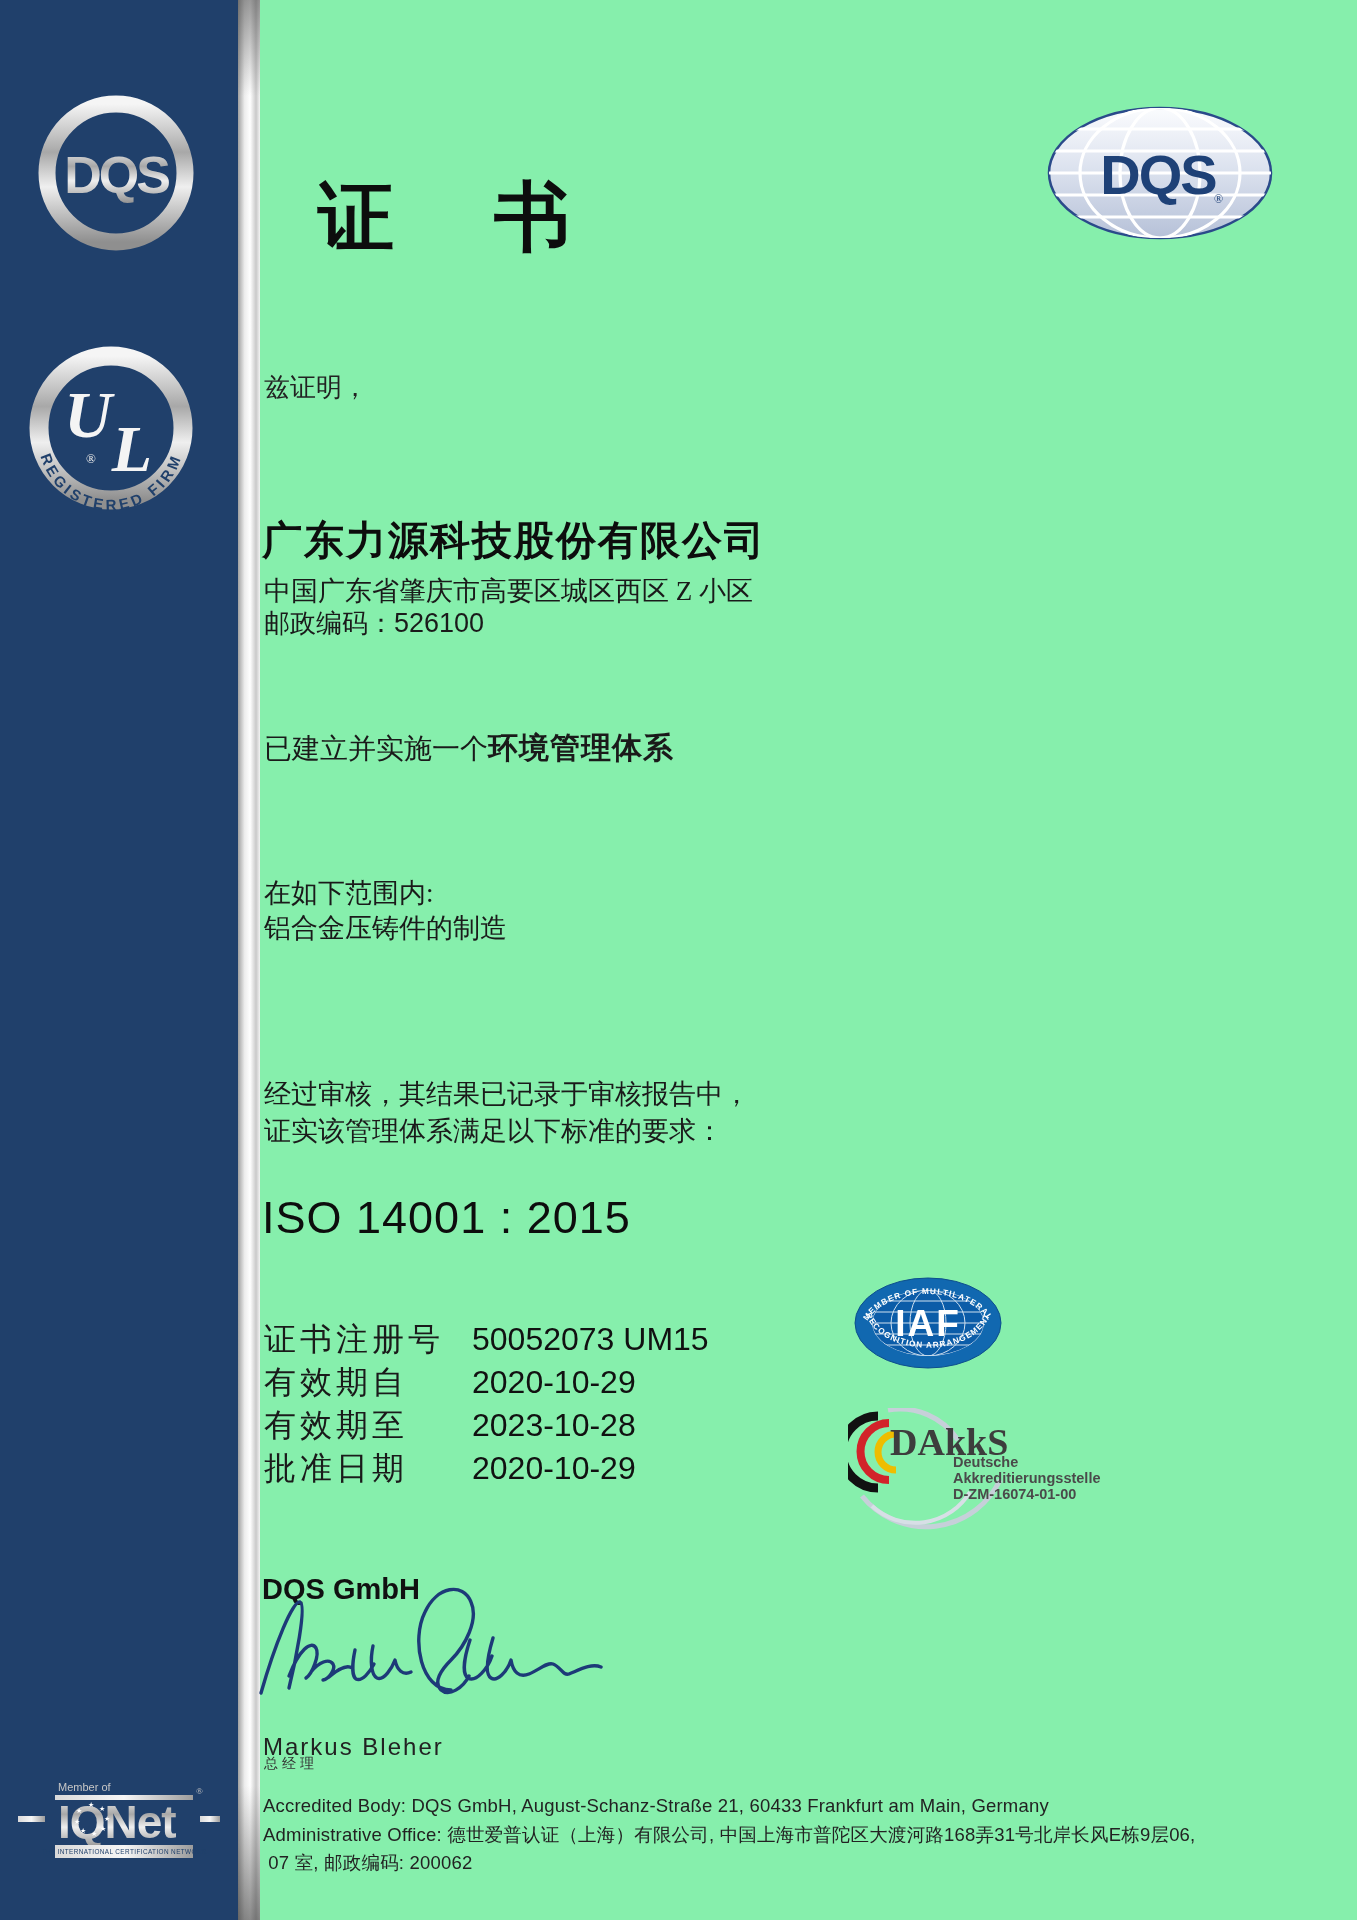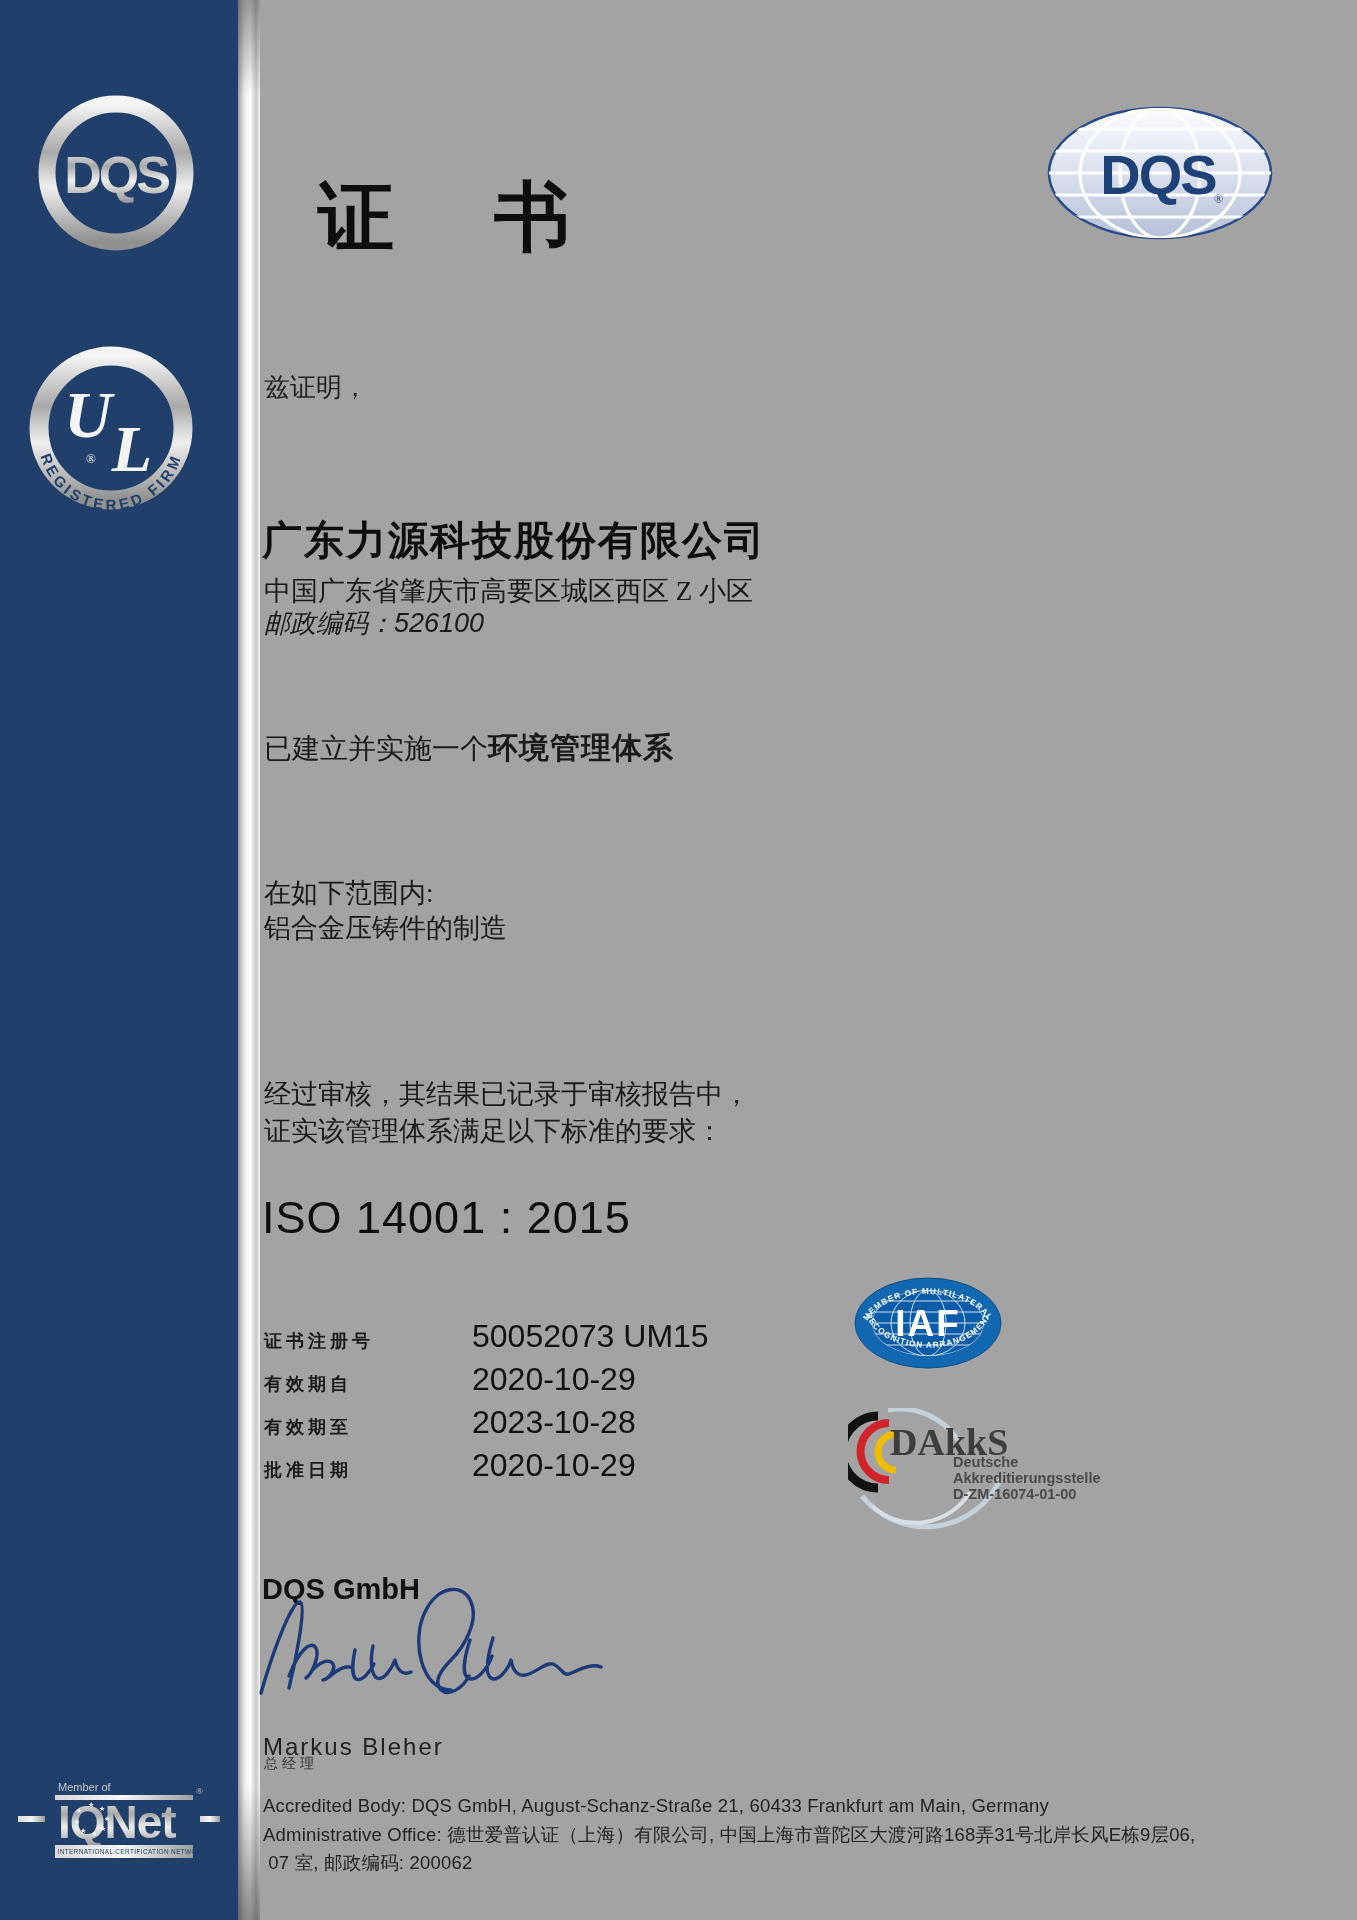--- a/index.html
+++ b/index.html
@@ -1,43 +1,43 @@
 <!DOCTYPE html>
 <html><head>
 <meta charset="utf-8">
 <style>
   html,body{margin:0;padding:0;background:#888;}
-  .page{position:relative;width:1357px;height:1920px;background:#a3a3a3;overflow:hidden;
+  .page{position:relative;width:1357px;height:1920px;background:#86efac;overflow:hidden;
         font-family:"Liberation Serif","DejaVu Serif",serif;color:#1a1a1a;}
   .abs{position:absolute;}
   
   .sidebar{position:absolute;left:0;top:0;width:238px;height:1920px;background:#20406b;}
   .sidebar-edge{position:absolute;left:238px;top:0;width:22px;height:1920px;
     background:linear-gradient(90deg,#a0a0a0 0%,#ededed 30%,#ffffff 55%,#c9c9c9 82%,#f4f4f4 100%);}
   .sidebar-edge:after{content:"";position:absolute;left:0;top:0;width:100%;height:100%;
     background:linear-gradient(180deg,rgba(70,70,70,.55) 0%,rgba(255,255,255,0) 5%,rgba(255,255,255,0) 93%,rgba(60,60,60,.6) 100%);}
   
   .title{left:318px;top:116px;display:flex;gap:100px;font-size:76px;color:#0d0d0d;}
   
   .certify{left:264px;top:344px;font-size:26px;color:#222;}
   .company-name{left:262px;top:480px;font-size:40px;font-weight:bold;letter-spacing:2px;color:#0d0d0d;}
   .company-address{left:264px;top:546px;font-size:27px;}
-  .company-postal{left:264px;top:580px;font-size:26px;font-style:italic;}
+  .company-postal{left:264px;top:580px;font-size:26px;}
   .postal-code{font-family:"Liberation Sans","DejaVu Sans",sans-serif;font-size:27px;}
   .statement{left:264px;top:700px;font-size:28px;}
   .statement b{font-size:30px;letter-spacing:1px;}
   .scope-label{left:264px;top:848px;font-size:27px;}
   .scope-text{left:264px;top:883px;font-size:27px;}
   .audit1{left:264px;top:1049px;font-size:27px;}
   .audit2{left:264px;top:1086px;font-size:27px;}
   .standard{left:262px;top:1155px;font-size:45px;font-weight:normal;
     font-family:"Liberation Sans","DejaVu Sans",sans-serif;letter-spacing:1px;color:#0d0d0d;}
   
   .detail-row{left:264px;height:34px;}
-  .detail-label{display:inline-block;width:204px;font-size:18px;letter-spacing:4px;font-weight:bold;}
+  .detail-label{display:inline-block;width:204px;font-size:32px;letter-spacing:4px;}
   .detail-value{font-family:"Liberation Sans","DejaVu Sans",sans-serif;font-size:32px;color:#111;}
   .row1{top:1318px}.row2{top:1361px}.row3{top:1404px}.row4{top:1447px}
   
   .dakks-text{left:953px;top:1454px;font-family:"Liberation Sans","DejaVu Sans",sans-serif;
     font-size:14.5px;line-height:16px;color:#4a4a4a;font-weight:bold;}
   
   .issuer{left:262px;top:1544px;font-size:29px;font-weight:bold;
     font-family:"Liberation Sans","DejaVu Sans",sans-serif;color:#111;}
   .signer-name{left:263px;top:1709px;font-size:24px;letter-spacing:2px;
     font-family:"Liberation Sans","DejaVu Sans",sans-serif;color:#222;}

